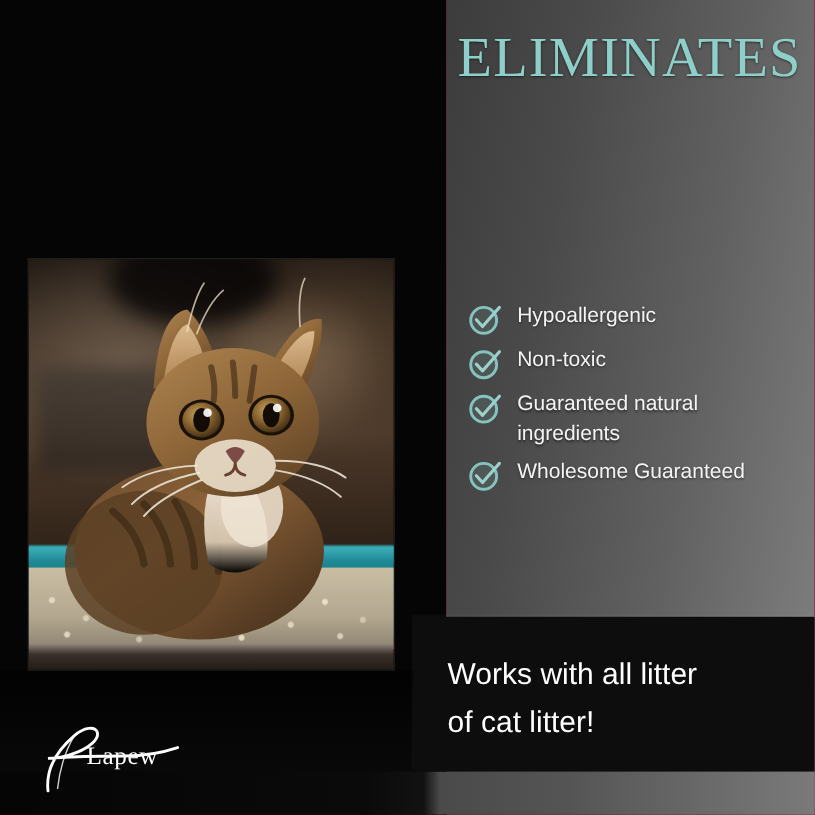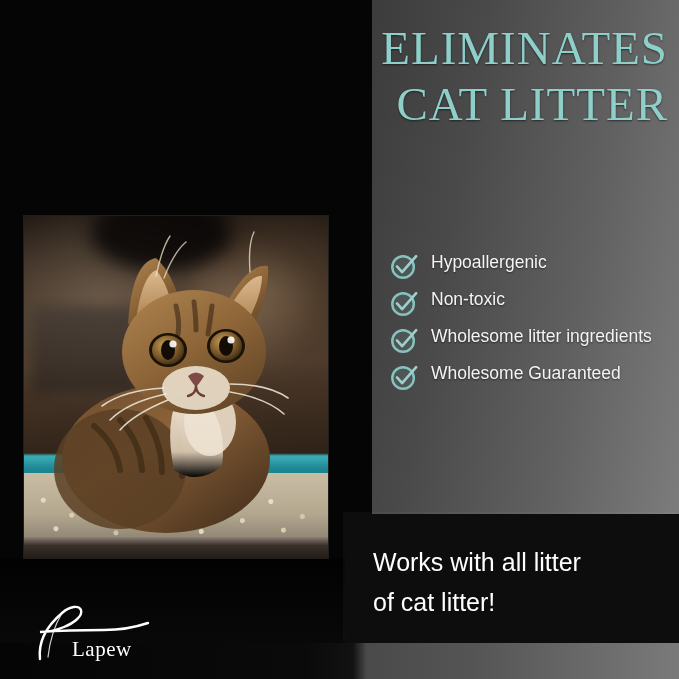--- a/index.html
+++ b/index.html
@@ -201,40 +201,39 @@
   .logo {
     position: absolute;
     left: 26px;
     bottom: 16px;
     width: 135px;
     height: 64px;
   }
   .logo-text {
     position: absolute;
     left: 46px;
-    bottom: 1px;
+    bottom: 20px;
     color: #ffffff;
     font-family: "Liberation Serif", serif;
     font-size: 21px;
     letter-spacing: 0.5px;
   }
 </style>
 </head>
 <body>
 
 <div class="ad">
 
   <div class="bg-black-left"></div>
   <div class="bg-gray-right"></div>
   <div class="bg-bottom-left-black"></div>
   <div class="bg-bottom-strip"></div>
 
   <div class="headline">
     <span class="line">ELIMINATES</span>
-    <span class="line">CAT LITTER</span>
   </div>
 
   <div class="features">
 
     <div class="feature">
       <span class="check-icon">
         <svg viewBox="0 0 32 32" width="30" height="30">
           <circle cx="15" cy="17" r="11.5" fill="none" stroke="#86c3be" stroke-width="2.6"></circle>
           <circle cx="15" cy="17" r="11.5" fill="rgba(140,200,195,0.12)" stroke="none"></circle>
           <path d="M8.5 16.5 L14 22.5 L29 5.5" fill="none" stroke="#9ed0cb" stroke-width="2.8" stroke-linecap="round" stroke-linejoin="round"></path>
@@ -255,21 +254,21 @@
     </div>
 
     <div class="feature">
       <span class="check-icon">
         <svg viewBox="0 0 32 32" width="30" height="30">
           <circle cx="15" cy="17" r="11.5" fill="none" stroke="#86c3be" stroke-width="2.6"></circle>
           <circle cx="15" cy="17" r="11.5" fill="rgba(140,200,195,0.12)" stroke="none"></circle>
           <path d="M8.5 16.5 L14 22.5 L29 5.5" fill="none" stroke="#9ed0cb" stroke-width="2.8" stroke-linecap="round" stroke-linejoin="round"></path>
         </svg>
       </span>
-      <span class="feature-label">Wholesome litter ingredients</span>
+      <span class="feature-label">Guaranteed natural ingredients</span>
     </div>
 
     <div class="feature">
       <span class="check-icon">
         <svg viewBox="0 0 32 32" width="30" height="30">
           <circle cx="15" cy="17" r="11.5" fill="none" stroke="#86c3be" stroke-width="2.6"></circle>
           <circle cx="15" cy="17" r="11.5" fill="rgba(140,200,195,0.12)" stroke="none"></circle>
           <path d="M8.5 16.5 L14 22.5 L29 5.5" fill="none" stroke="#9ed0cb" stroke-width="2.8" stroke-linecap="round" stroke-linejoin="round"></path>
         </svg>
       </span>

